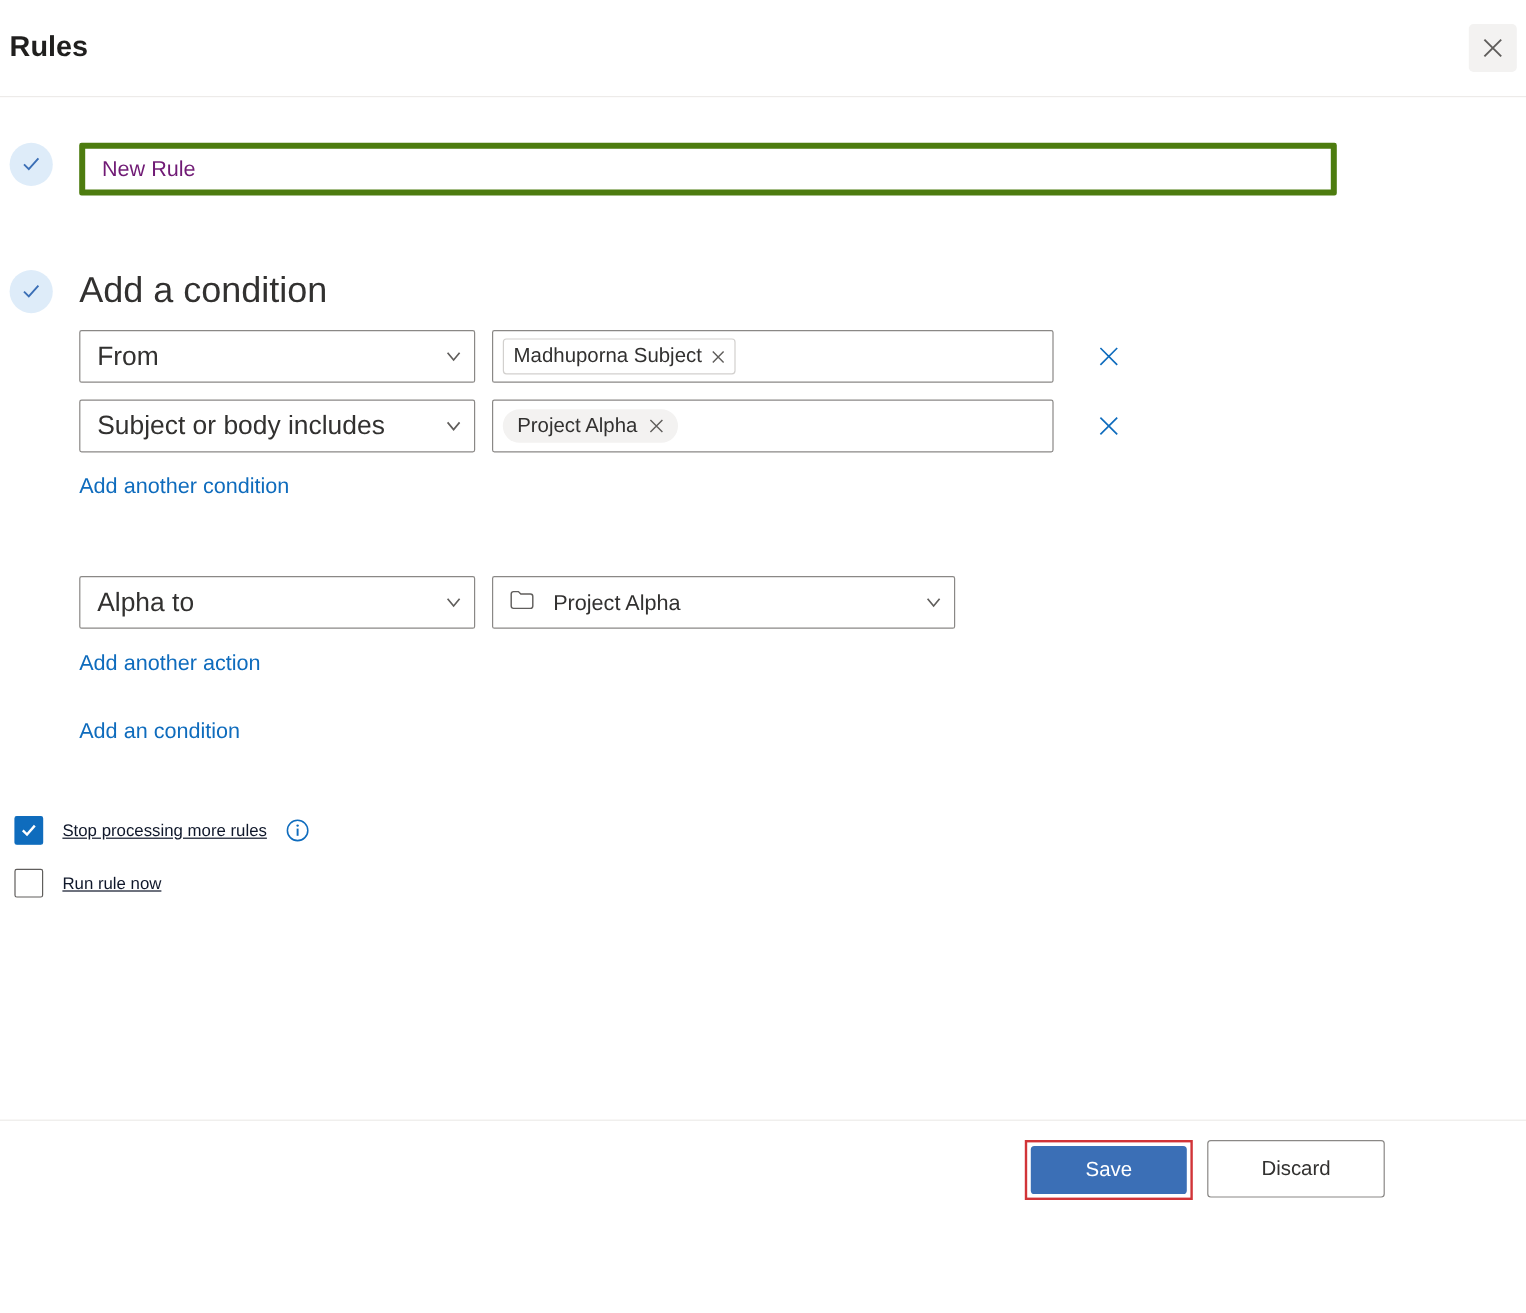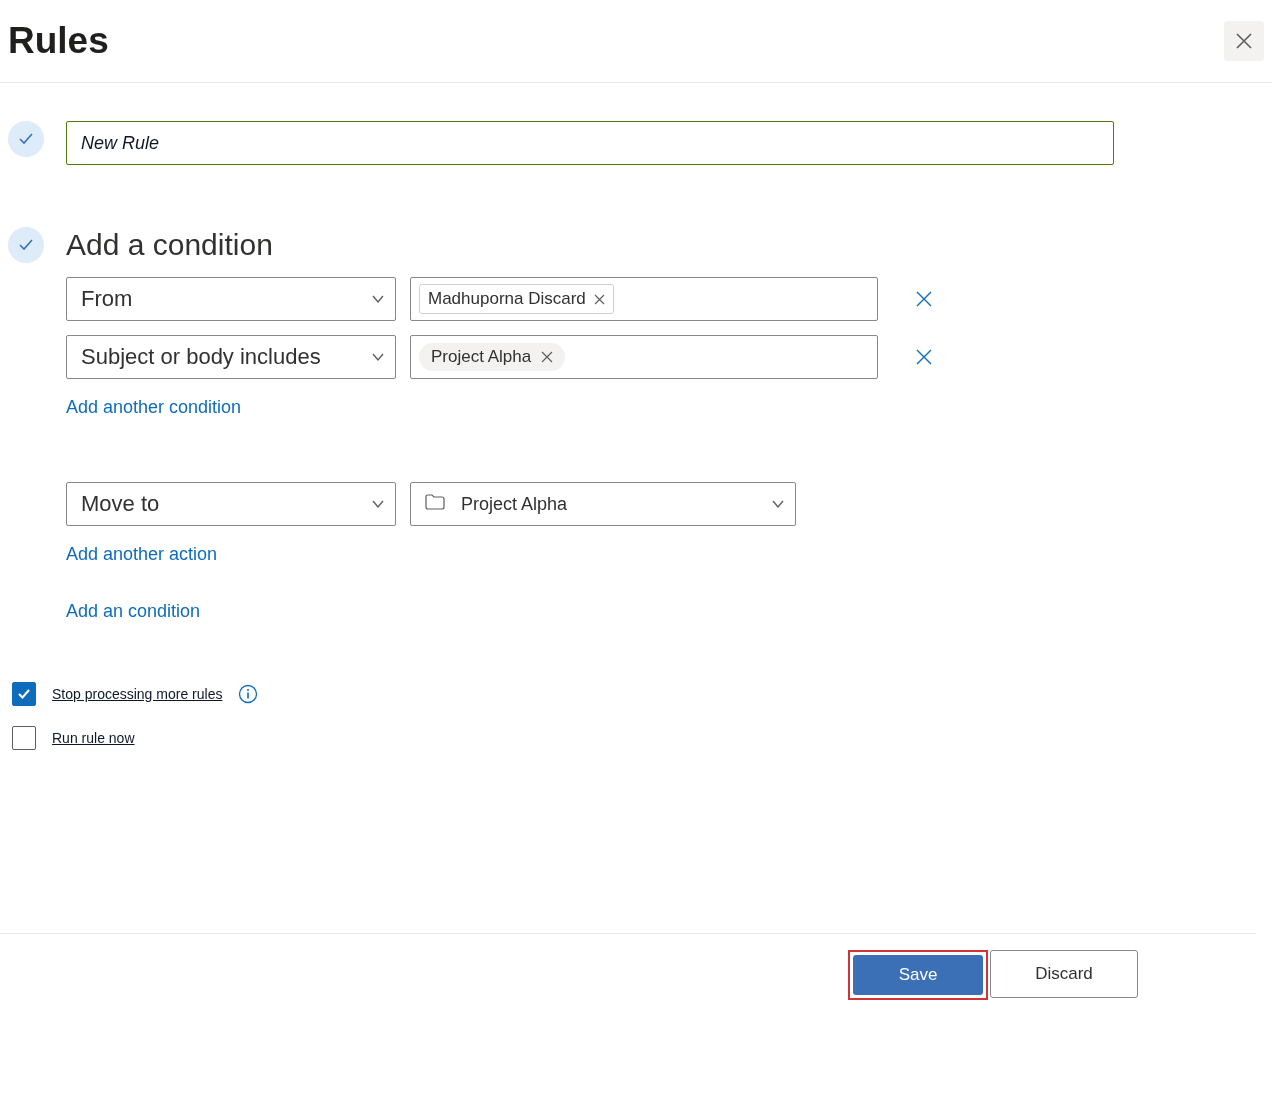--- a/index.html
+++ b/index.html
@@ -16,21 +16,21 @@
       position: relative;
     }
     .header {
       display: flex;
       justify-content: space-between;
       align-items: center;
       padding: 20px 8px 20px 8px;
       border-bottom: 1px solid #edebe9;
     }
     .header-title {
-      font-size: 37px;
+      font-size: 24px;
       font-weight: 700;
       color: #201f1e;
     }
     .close-btn {
       width: 40px;
       height: 40px;
       background: #f3f2f1;
       border-radius: 4px;
       display: flex;
       align-items: center;
@@ -61,27 +61,26 @@
       font-weight: 400;
       color: #323130;
       line-height: 36px;
     }
     .indent-block {
       margin-left: 58px;
     }
     .name-input {
       width: 1048px;
       height: 44px;
-      border: 1px solid #4d7c0f;
+      border: 5px solid #4d7c0f;
       border-radius: 2px;
       padding: 0 14px;
       font-size: 18px;
-      color: #0f172a;
+      color: #701a75;
       outline: none;
-      font-style: italic;
     }
     .section-gap {
       height: 50px;
     }
     .condition-row {
       display: flex;
       align-items: center;
       margin-top: 14px;
       gap: 14px;
     }
@@ -197,26 +196,26 @@
       text-decoration: underline;
     }
     .info-icon {
       color: #0f6cbd;
       display: flex;
     }
     .footer {
       position: absolute;
       bottom: 94px;
       left: 0;
-      right: 16px;
+      right: 0;
       border-top: 1px solid #edebe9;
       padding: 16px 118px 0 0;
       display: flex;
       justify-content: flex-end;
-      gap: 2px;
+      gap: 12px;
     }
     .btn-highlight {
       border: 2px solid #d13438;
       padding: 3px;
       display: inline-block;
     }
     .btn-primary {
       background: #3b6fb6;
       color: #fff;
       border: none;
@@ -280,21 +279,21 @@
       <div class="select-box">
         <span>From</span>
         <span class="chevron">
           <svg width="14" height="14" viewBox="0 0 14 14">
               <path d="M2 4 L7 10 L12 4" stroke="#605e5c" stroke-width="1.4" fill="none"></path>
             </svg>
         </span>
       </div>
       <div class="value-box">
         <span class="chip-rect">
-          <span>Madhuporna Discard</span>
+          <span>Madhuporna Subject</span>
           <span class="chip-x">
             <svg width="11" height="11" viewBox="0 0 11 11">
                 <path d="M1 1 L10 10 M10 1 L1 10" stroke="#605e5c" stroke-width="1.2" fill="none"></path>
               </svg>
           </span>
         </span>
       </div>
       <div class="remove-btn">
         <svg width="20" height="20" viewBox="0 0 20 20">
             <path d="M3 3 L17 17 M17 3 L3 17" stroke="#0f6cbd" stroke-width="1.4" fill="none"></path>
@@ -331,21 +330,21 @@
 
     <div class="link-btn">Add another condition</div>
   </div>
 
   <div class="section-gap"></div>
 
 
   <div class="indent-block">
     <div class="condition-row">
       <div class="select-box">
-        <span>Move to</span>
+        <span>Alpha to</span>
         <span class="chevron">
           <svg width="14" height="14" viewBox="0 0 14 14">
               <path d="M2 4 L7 10 L12 4" stroke="#605e5c" stroke-width="1.4" fill="none"></path>
             </svg>
         </span>
       </div>
       <div class="folder-box">
         <span class="folder-icon">
           <svg width="20" height="16" viewBox="0 0 20 16">
               <path d="M1 3 Q1 1 3 1 L7 1 L9 3 L17 3 Q19 3 19 5 L19 13 Q19 15 17 15 L3 15 Q1 15 1 13 Z" stroke="#605e5c" stroke-width="1.2" fill="none"></path>

